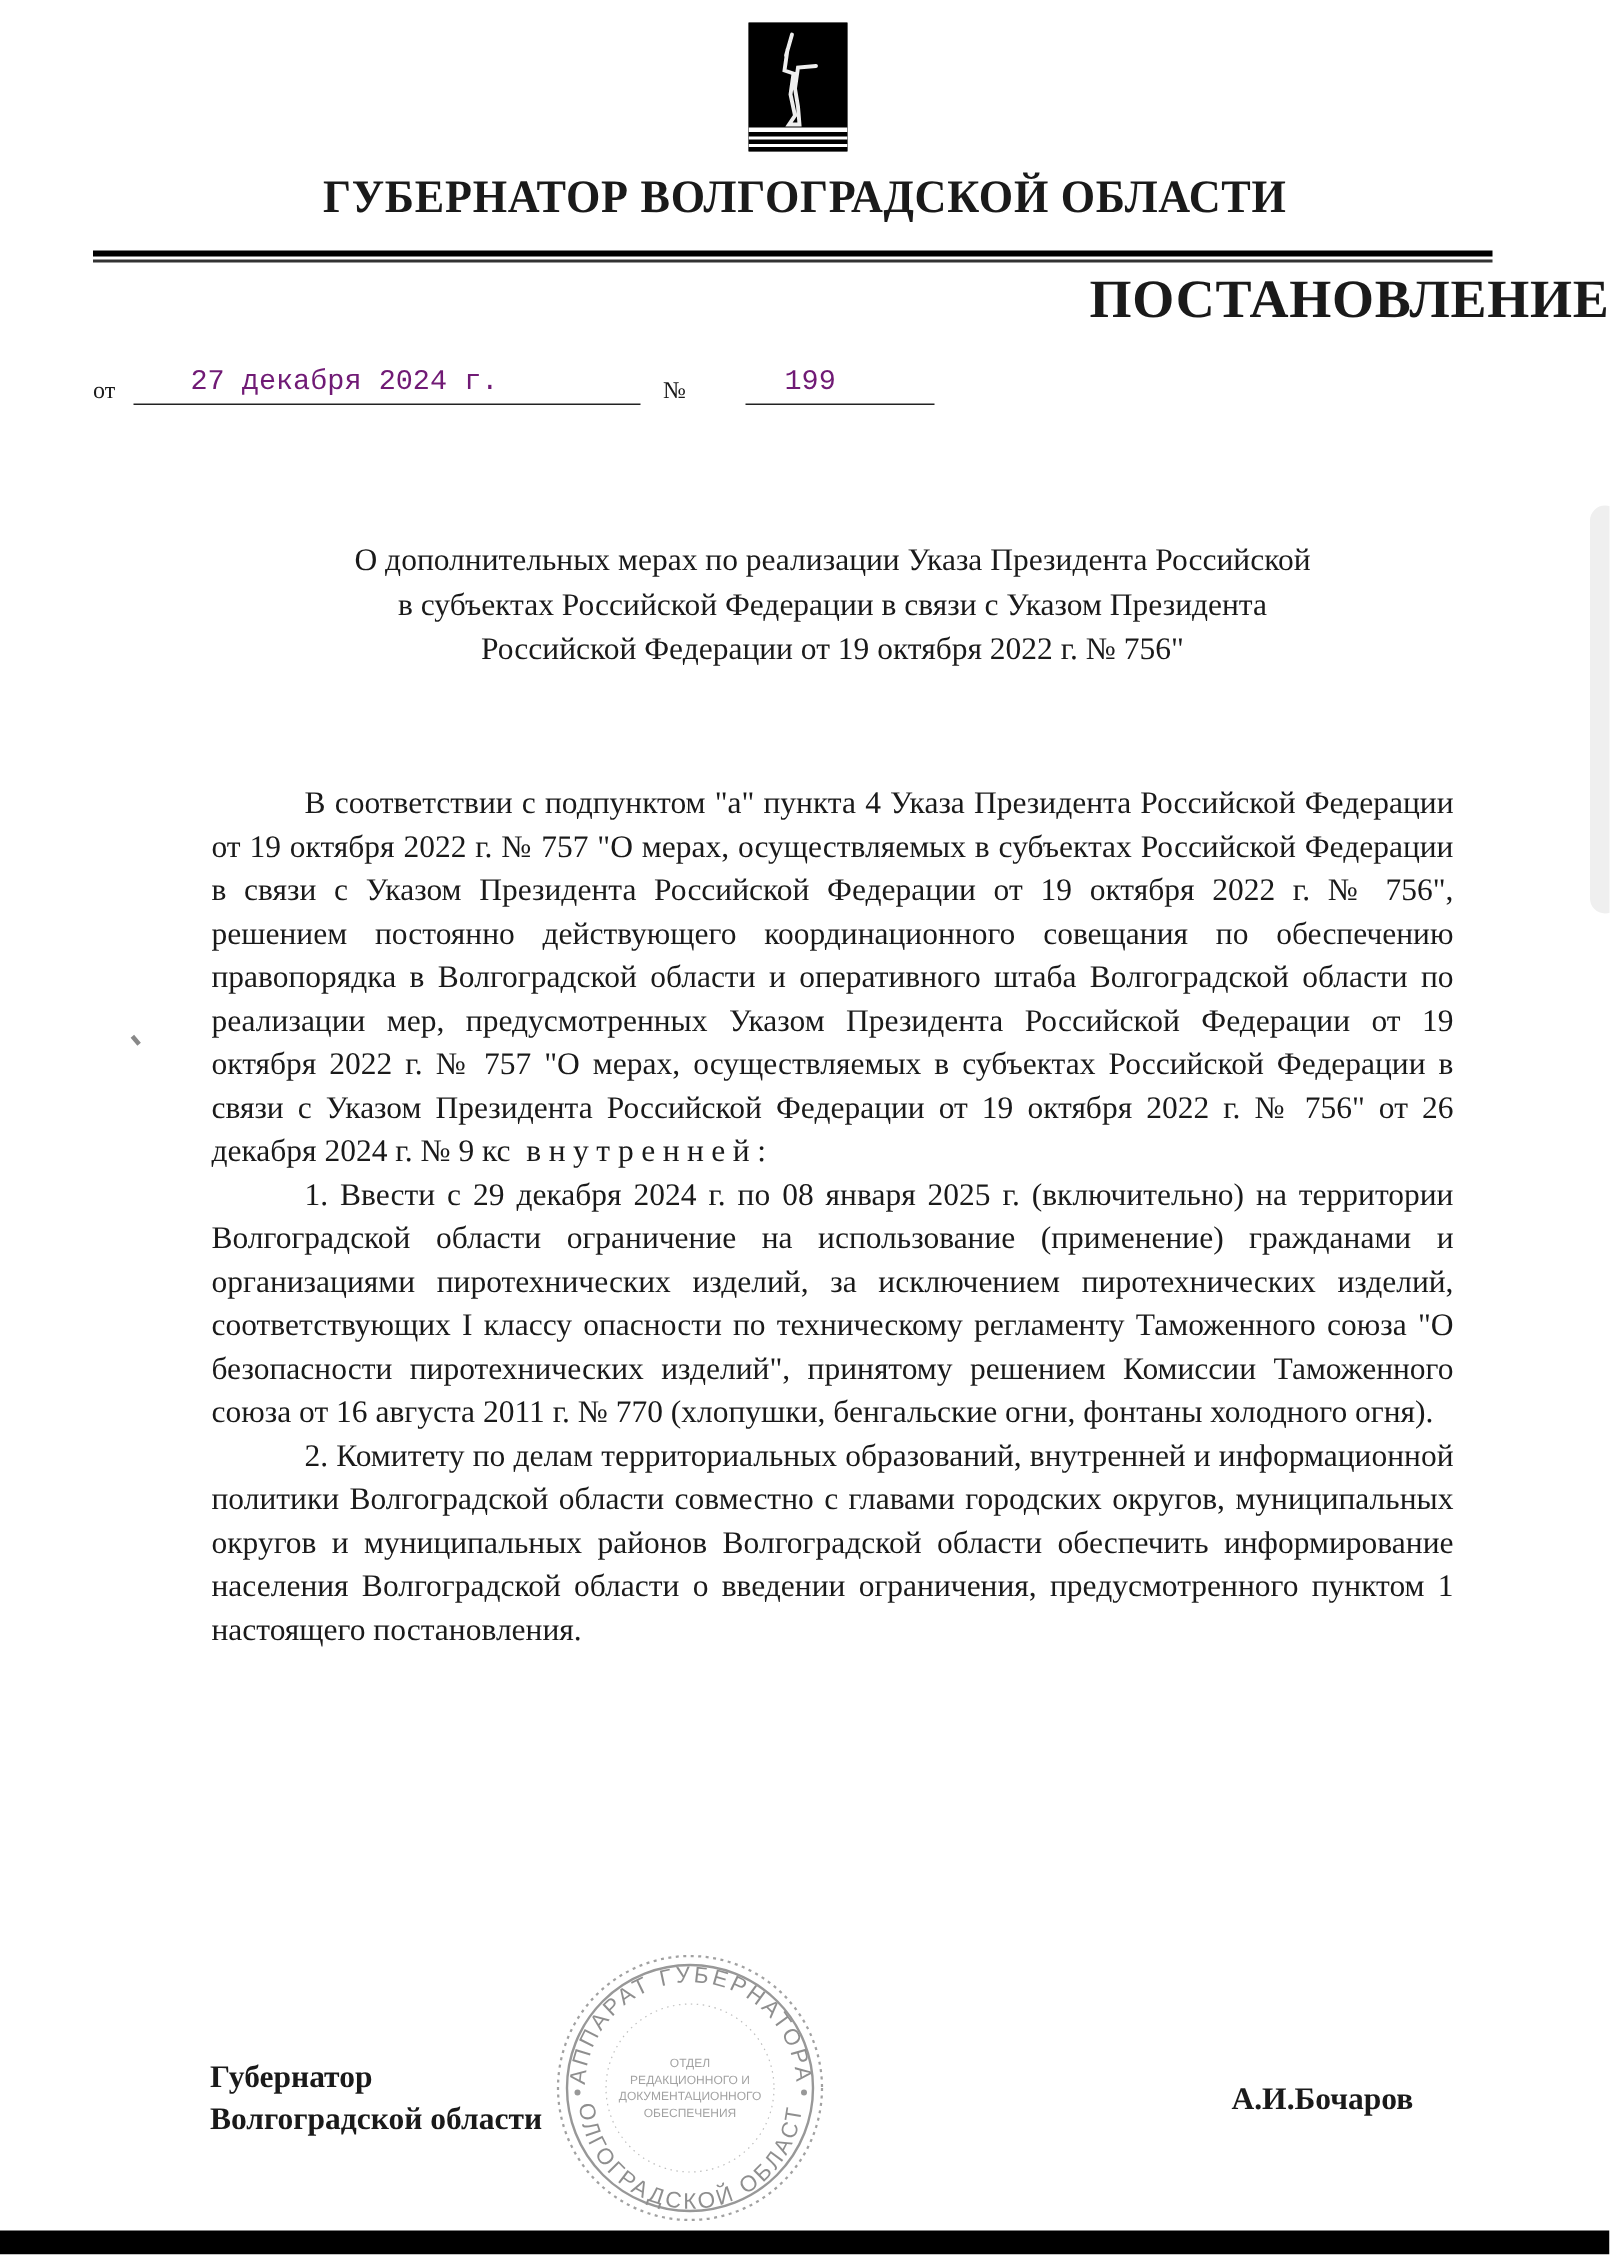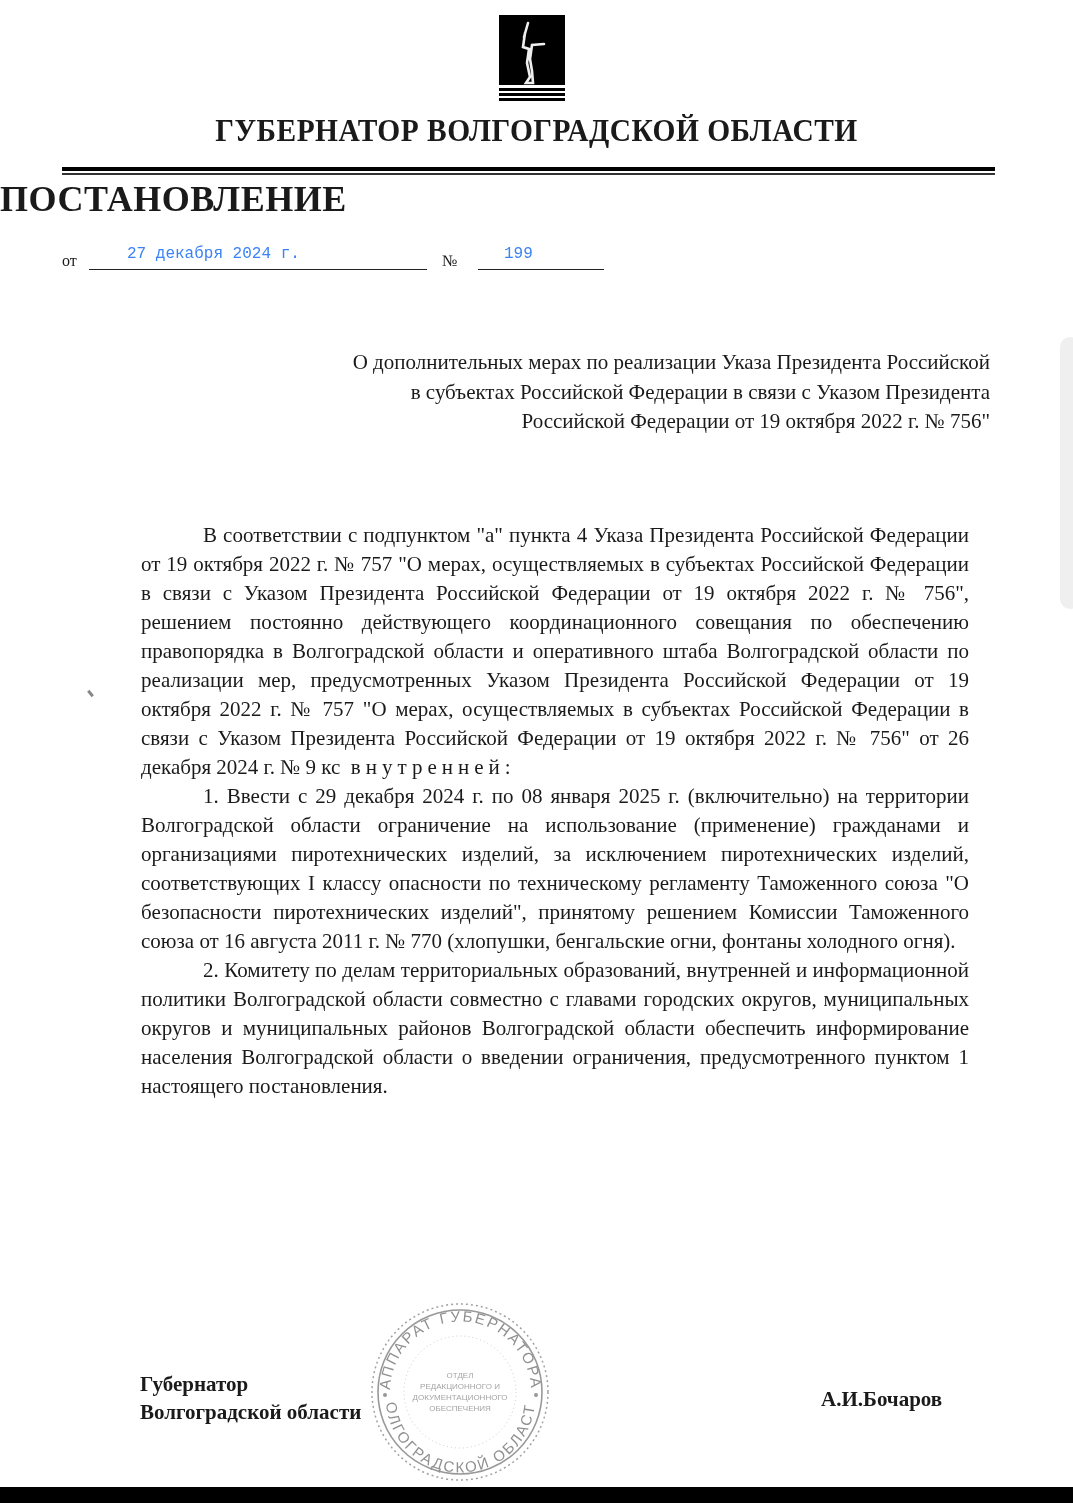--- a/index.html
+++ b/index.html
@@ -31,46 +31,46 @@
     .rule {
       position: absolute;
       left: 62px; width: 933px;
       background: #000;
     }
     .rule.thick { top: 167px; height: 4px; }
     .rule.thin  { top: 173px; height: 1.5px; background: #333; }
     .doc-type {
       position: absolute;
       left: 0; right: 0; top: 178px;
-      text-align: left;
+      text-align: right;
       font-weight: bold;
       font-size: 36px;
       letter-spacing: 0.5px;
     }
     .meta-row {
       position: absolute;
       top: 242px; left: 62px;
       height: 30px;
       font-size: 16px;
     }
     .meta-row .lbl { position: absolute; top: 10px; }
     .meta-row .fill {
       position: absolute;
       border-bottom: 1px solid #222;
       height: 28px;
       font-family: "Liberation Mono", "DejaVu Sans Mono", monospace;
-      font-size: 16px;
-      color: #3b82f6;
+      font-size: 19px;
+      color: #701a75;
       line-height: 24px;
     }
     .subject {
       position: absolute;
       left: 120px; width: 870px;
-      top: 348px;
-      text-align: right;
+      top: 359px;
+      text-align: center;
       font-size: 21px;
       line-height: 29.5px;
     }
     .body-text {
       position: absolute;
       left: 141px; width: 828px;
       top: 521px;
       font-size: 21px;
       line-height: 29px;
       text-align: justify;
@@ -128,21 +128,21 @@
 
 <div class="authority">ГУБЕРНАТОР ВОЛГОГРАДСКОЙ ОБЛАСТИ</div>
 <div class="rule thick"></div>
 <div class="rule thin"></div>
 <div class="doc-type">ПОСТАНОВЛЕНИЕ</div>
 
 <div class="meta-row">
   <span class="lbl" style="left:0;">от</span>
   <span class="fill" style="left:27px; width:338px; padding-left:38px; box-sizing:border-box;">27 декабря 2024 г.</span>
   <span class="lbl" style="left:380px;">№</span>
-  <span class="fill" style="left:416px; width:126px; padding-left:26px; box-sizing:border-box;">199</span>
+  <span class="fill" style="left:435px; width:126px; padding-left:26px; box-sizing:border-box;">199</span>
 </div>
 
 <div class="subject">
   <div>О дополнительных мерах по реализации Указа Президента Российской</div>
   <div>в субъектах Российской Федерации в связи с Указом Президента</div>
   <div>Российской Федерации от 19 октября 2022 г. № 756"</div>
 </div>
 
 <div class="body-text">
   <p>

